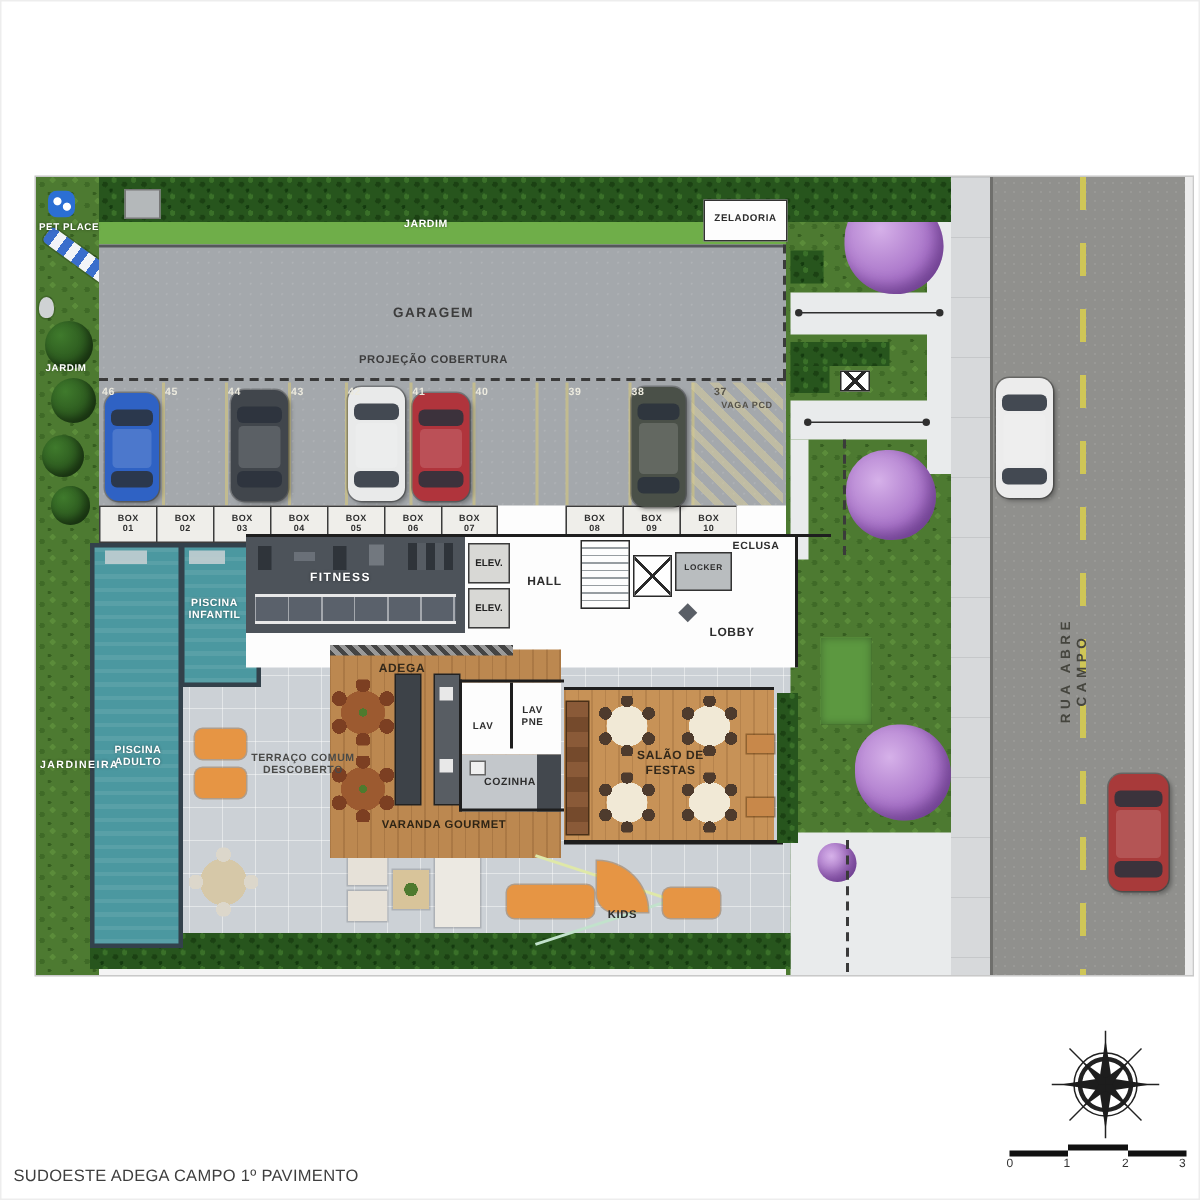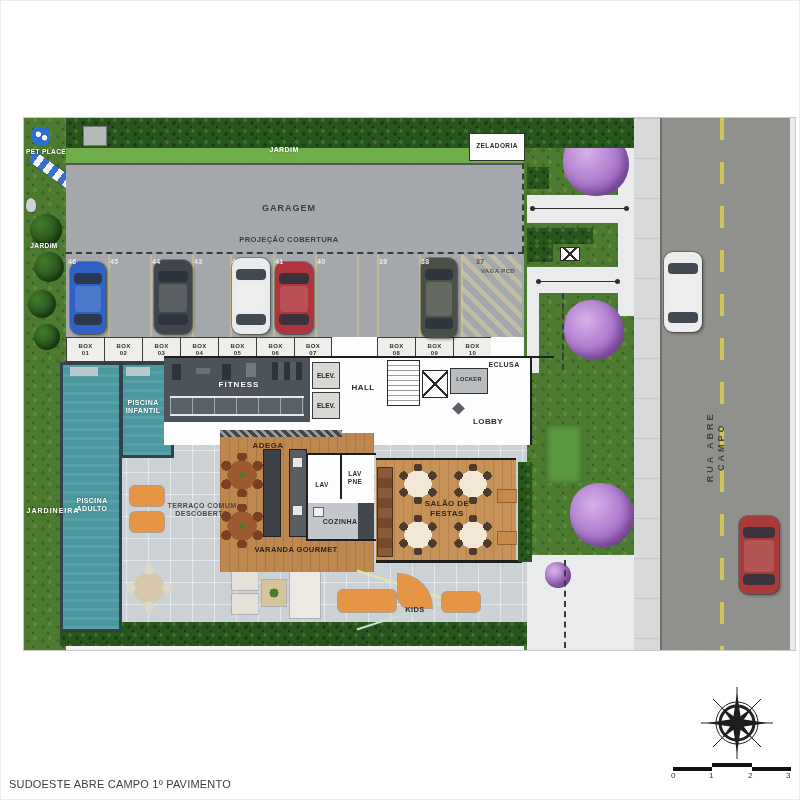--- a/index.html
+++ b/index.html
@@ -307,42 +307,42 @@
     <div class="abs tbl-f" style="left:429px;top:397px;"></div>
     <div class="abs" style="left:474px;top:372px;width:18px;height:12px;background:#c8884a;box-shadow:0 0 0 1px rgba(90,50,10,.5);"></div>
     <div class="abs" style="left:474px;top:414px;width:18px;height:12px;background:#c8884a;box-shadow:0 0 0 1px rgba(90,50,10,.5);"></div>
     <div class="abs hedge" style="left:494px;top:344px;width:14px;height:100px;"></div>
 
     <div class="lbl lblw" style="left:230px;top:28px;width:60px;">JARDIM</div>
     <div class="lbl" style="left:446px;top:24px;width:54px;font-size:6.5px;z-index:7;">ZELADORIA</div>
     <div class="lbl" style="left:190px;top:85px;width:150px;font-size:9px;letter-spacing:1px;color:#3c3c3c;">GARAGEM</div>
     <div class="lbl" style="left:185px;top:117px;width:160px;font-size:7.5px;color:#3c3c3c;">PROJEÇÃO COBERTURA</div>
     <div class="lbl" style="left:450px;top:150px;width:48px;font-size:6px;color:#55524a;">VAGA PCD</div>
-    <div class="lbl lblw" style="left:185px;top:262px;width:60px;font-size:8px;letter-spacing:1px;">FITNESS</div>
+    <div class="lbl lblw" style="left:173px;top:262px;width:60px;font-size:8px;letter-spacing:1px;">FITNESS</div>
     <div class="lbl" style="left:319px;top:265px;width:40px;font-size:8px;">HALL</div>
     <div class="lbl" style="left:428px;top:258px;width:34px;font-size:5.5px;z-index:7;">LOCKER</div>
     <div class="lbl" style="left:455px;top:243px;width:50px;font-size:7px;">ECLUSA</div>
     <div class="lbl" style="left:439px;top:299px;width:50px;font-size:8px;">LOBBY</div>
     <div class="lbl" style="left:214px;top:323px;width:60px;font-size:8px;color:#33281a;">ADEGA</div>
     <div class="lbl" style="left:141px;top:384px;width:74px;color:#4a4a48;">TERRAÇO COMUM DESCOBERTO</div>
     <div class="lbl" style="left:230px;top:427px;width:84px;font-size:7.5px;color:#2e2415;">VARANDA GOURMET</div>
     <div class="lbl" style="left:286px;top:400px;width:60px;">COZINHA</div>
     <div class="lbl" style="left:285px;top:363px;width:26px;font-size:6.5px;">LAV</div>
     <div class="lbl" style="left:318px;top:352px;width:26px;font-size:6.5px;">LAV PNE</div>
     <div class="lbl" style="left:388px;top:381px;width:70px;font-size:8px;color:#33281a;">SALÃO DE FESTAS</div>
     <div class="lbl" style="left:371px;top:487px;width:40px;font-size:7.5px;z-index:7;">KIDS</div>
     <div class="lbl lblw" style="left:93px;top:281px;width:52px;">PISCINA INFANTIL</div>
     <div class="lbl lblw" style="left:42px;top:379px;width:52px;">PISCINA ADULTO</div>
     <div class="lbl lblw" style="left:0;top:389px;width:58px;letter-spacing:1px;">JARDINEIRA</div>
     <div class="lbl lblw" style="left:0;top:124px;width:40px;font-size:6.5px;">JARDIM</div>
     <div class="lbl lblw" style="left:0;top:30px;width:44px;font-size:6.5px;">PET PLACE</div>
     <div class="lbl" style="left:632px;top:318px;width:120px;transform:rotate(-90deg);font-size:9px;letter-spacing:3px;color:#45453e;">RUA ABRE CAMPO</div>
   </div>
 
-  <div class="footer-title">SUDOESTE ABRE CAMPO 1º PAVIMENTO</div>
+  <div class="footer-title">SUDOESTE ADEGA CAMPO 1º PAVIMENTO</div>
 
   <svg class="abs" style="left:700px;top:686px;" width="72" height="72" viewBox="0 0 72 72">
     <line x1="36" y1="0" x2="36" y2="72" stroke="#222" stroke-width="1"></line>
     <line x1="0" y1="36" x2="72" y2="36" stroke="#222" stroke-width="1"></line>
     <line x1="12" y1="12" x2="60" y2="60" stroke="#222" stroke-width="1"></line>
     <line x1="60" y1="12" x2="12" y2="60" stroke="#222" stroke-width="1"></line>
     <circle cx="36" cy="36" r="17" fill="none" stroke="#222" stroke-width="3"></circle>
     <circle cx="36" cy="36" r="21" fill="none" stroke="#222" stroke-width="1"></circle>
     <g fill="#1d1d1d">
       <polygon points="36,6 40,32 36,36 32,32"></polygon>

